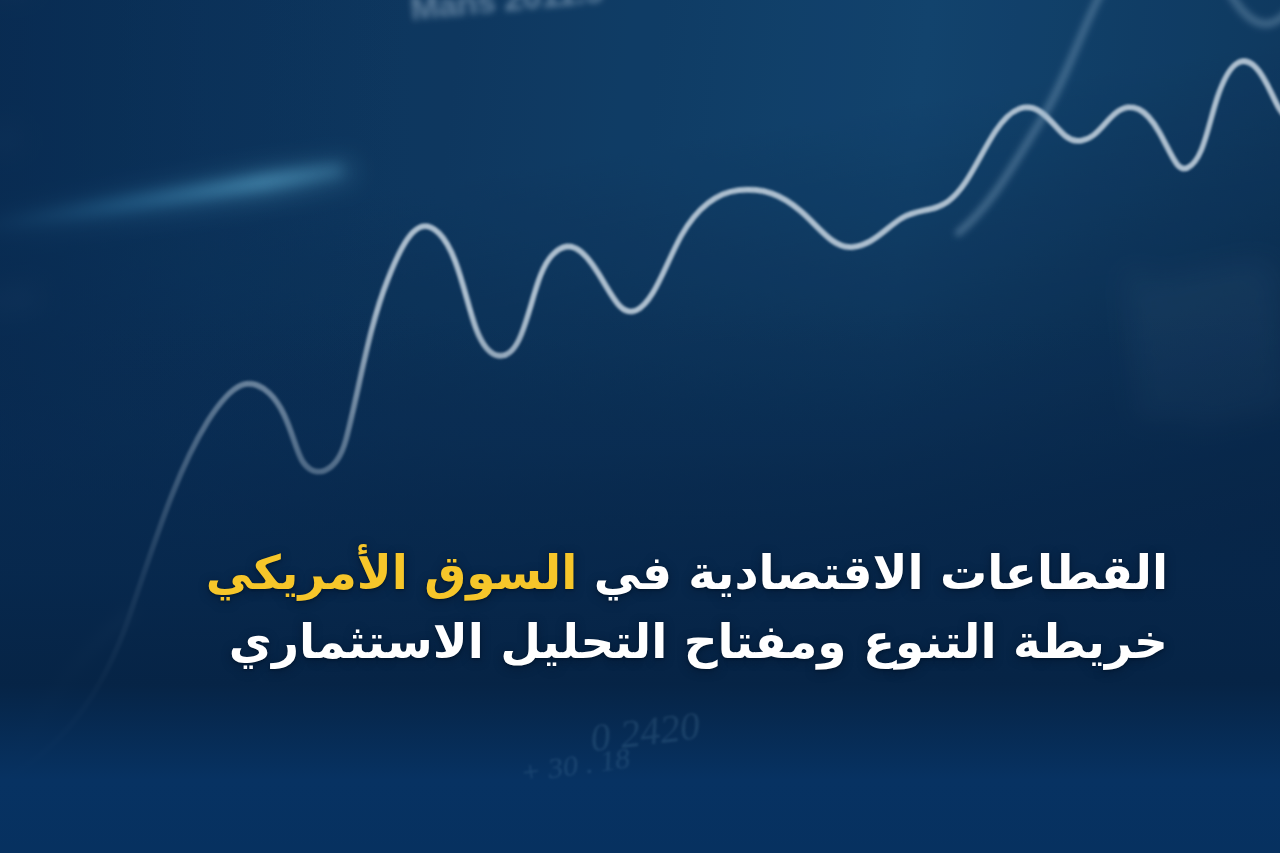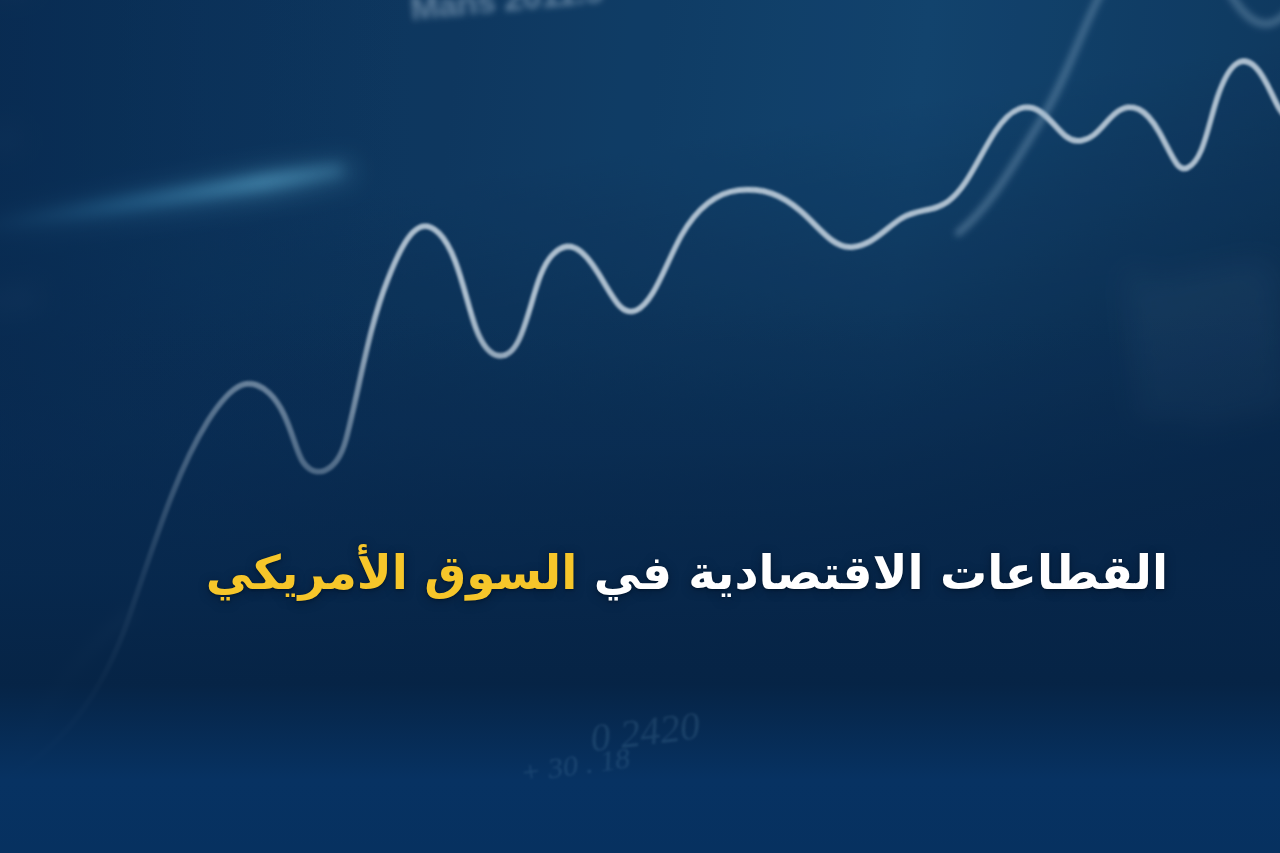--- a/index.html
+++ b/index.html
@@ -200,15 +200,16 @@
     <div class="fade-bottom"></div>
   </div>
 
   <div class="scribble blur-lite" style="left:590px;top:708px;font-size:40px;transform:rotate(-7deg);">2420 0</div>
   <div class="scribble blur-lite" style="left:520px;top:748px;font-size:30px;transform:rotate(-8deg);">18 . 30 +</div>
 
   <div class="headline">
     <div class="line line-1">
       <span>القطاعات الاقتصادية في </span><span class="hl">السوق الأمريكي</span>
     </div>
+    <div class="line line-2">خريطة التنوع ومفتاح التحليل الاستثماري</div>
   </div>
 
 </div>
 
 </body></html>

